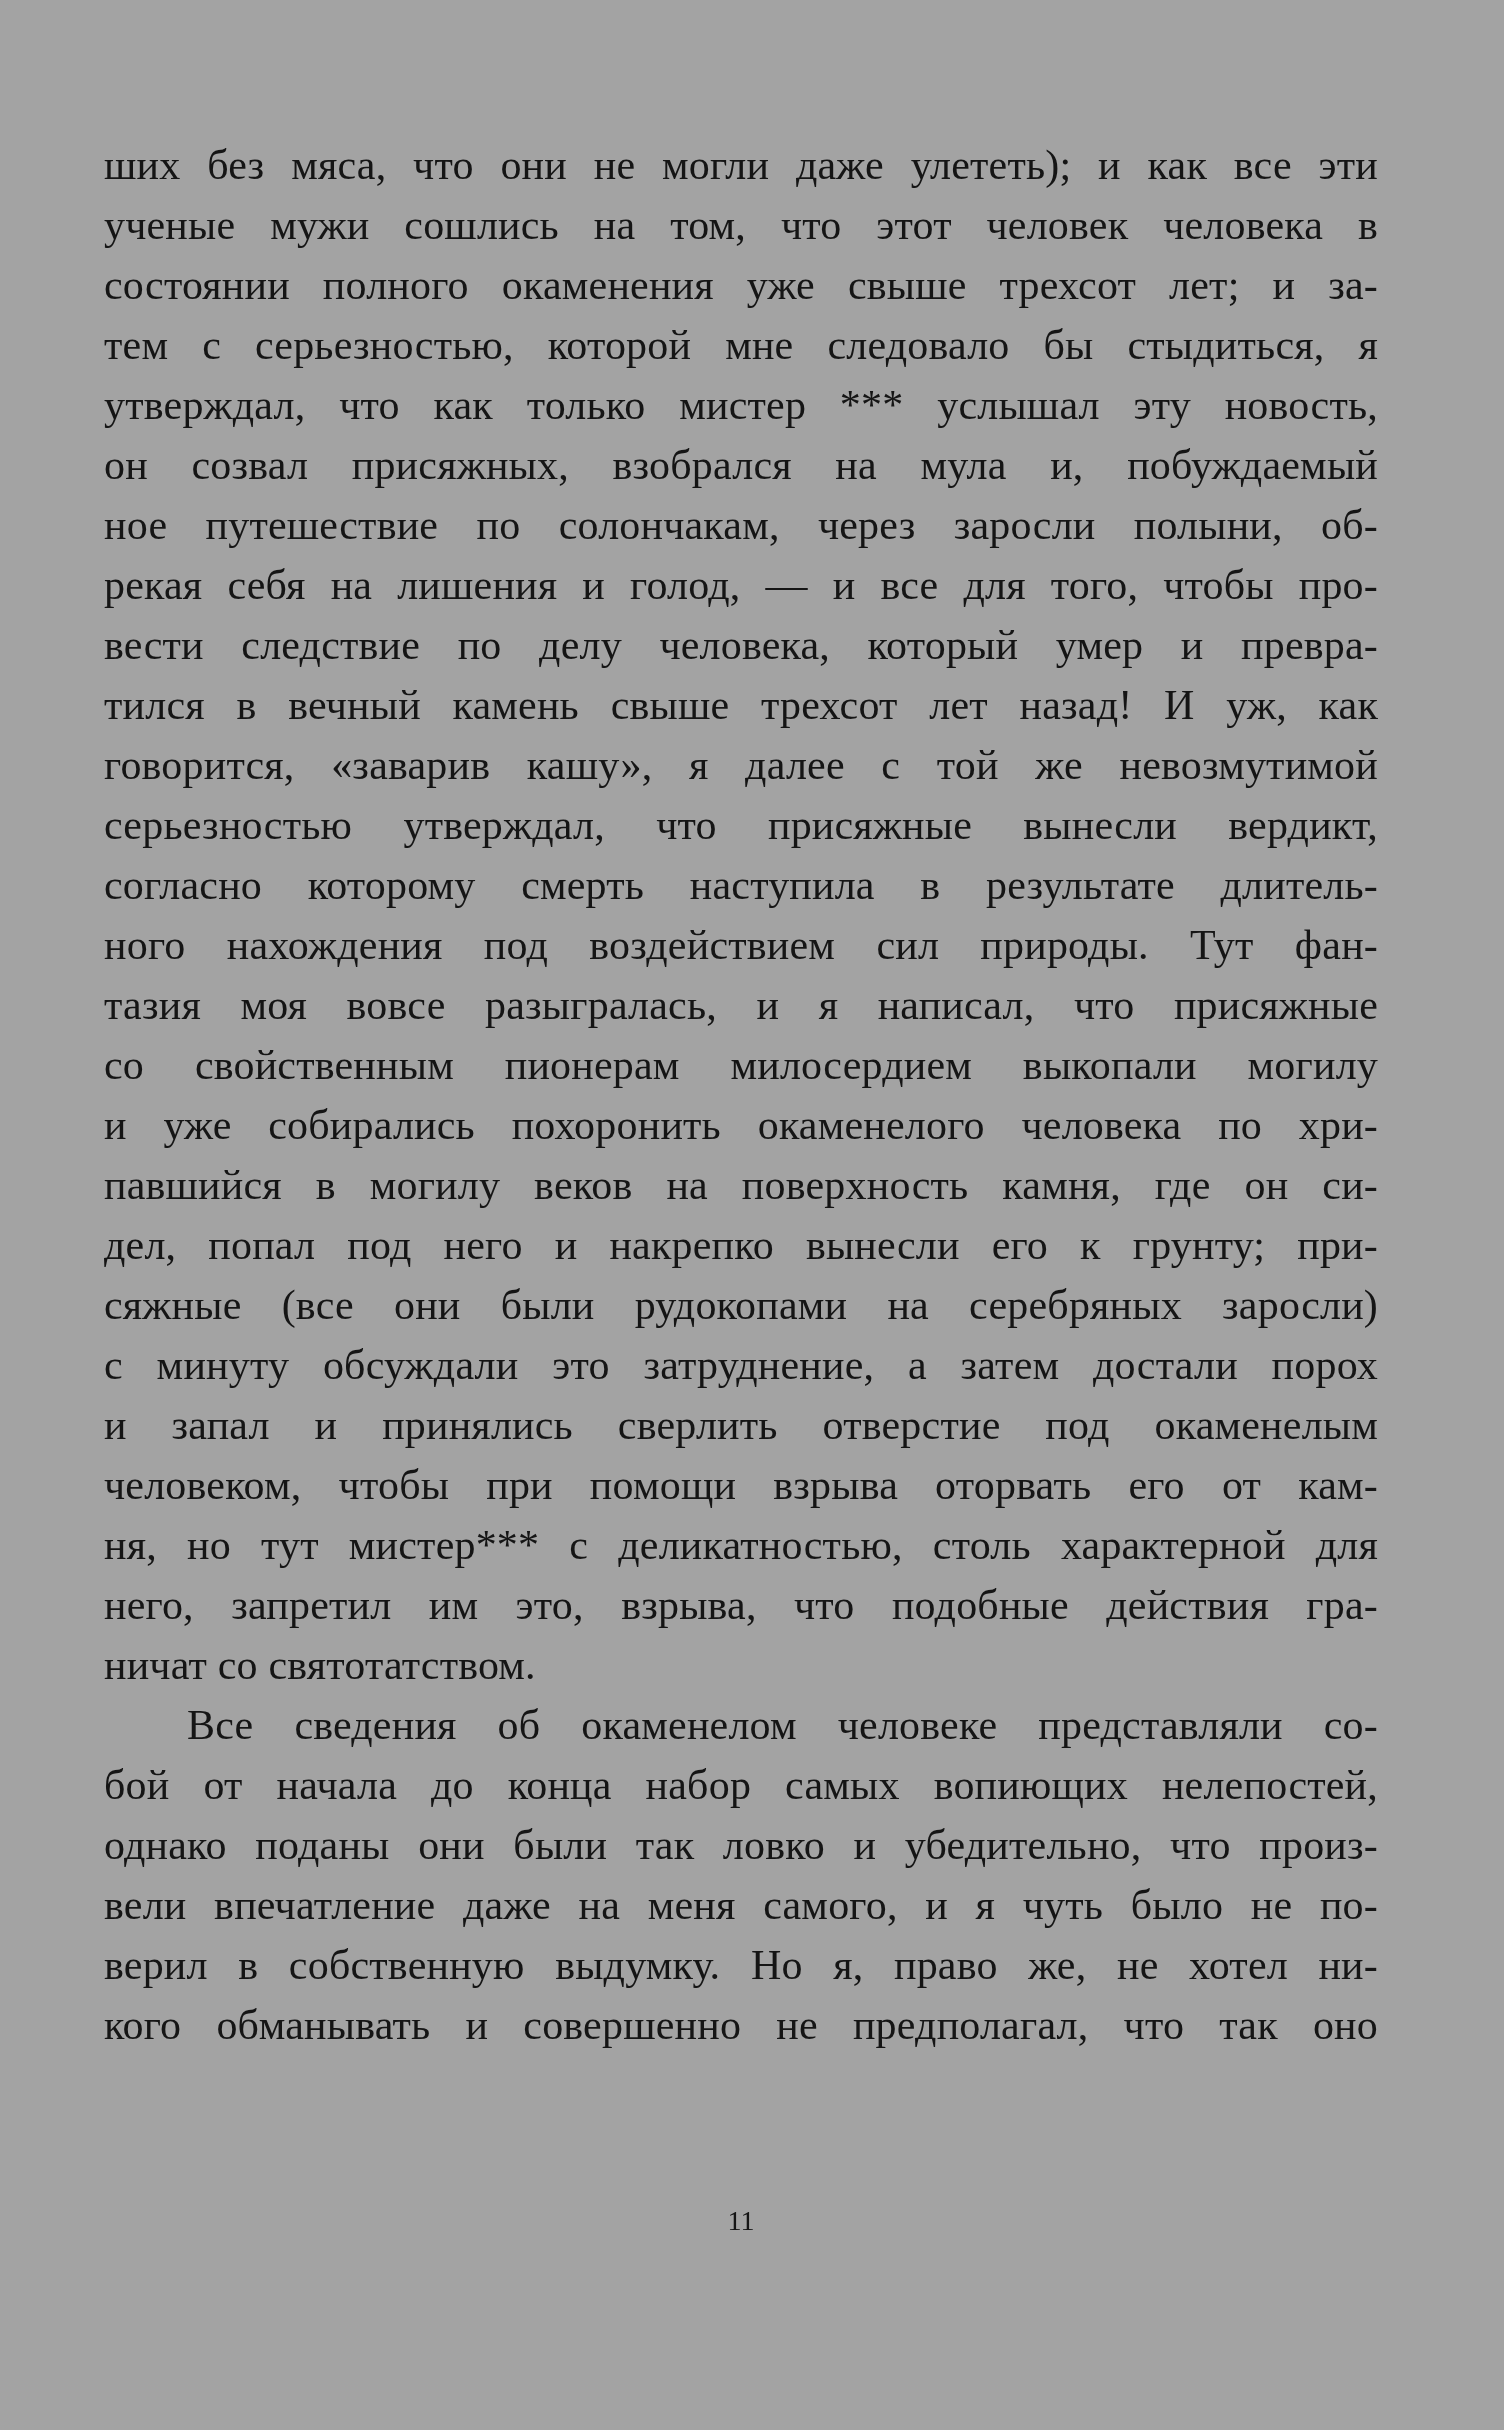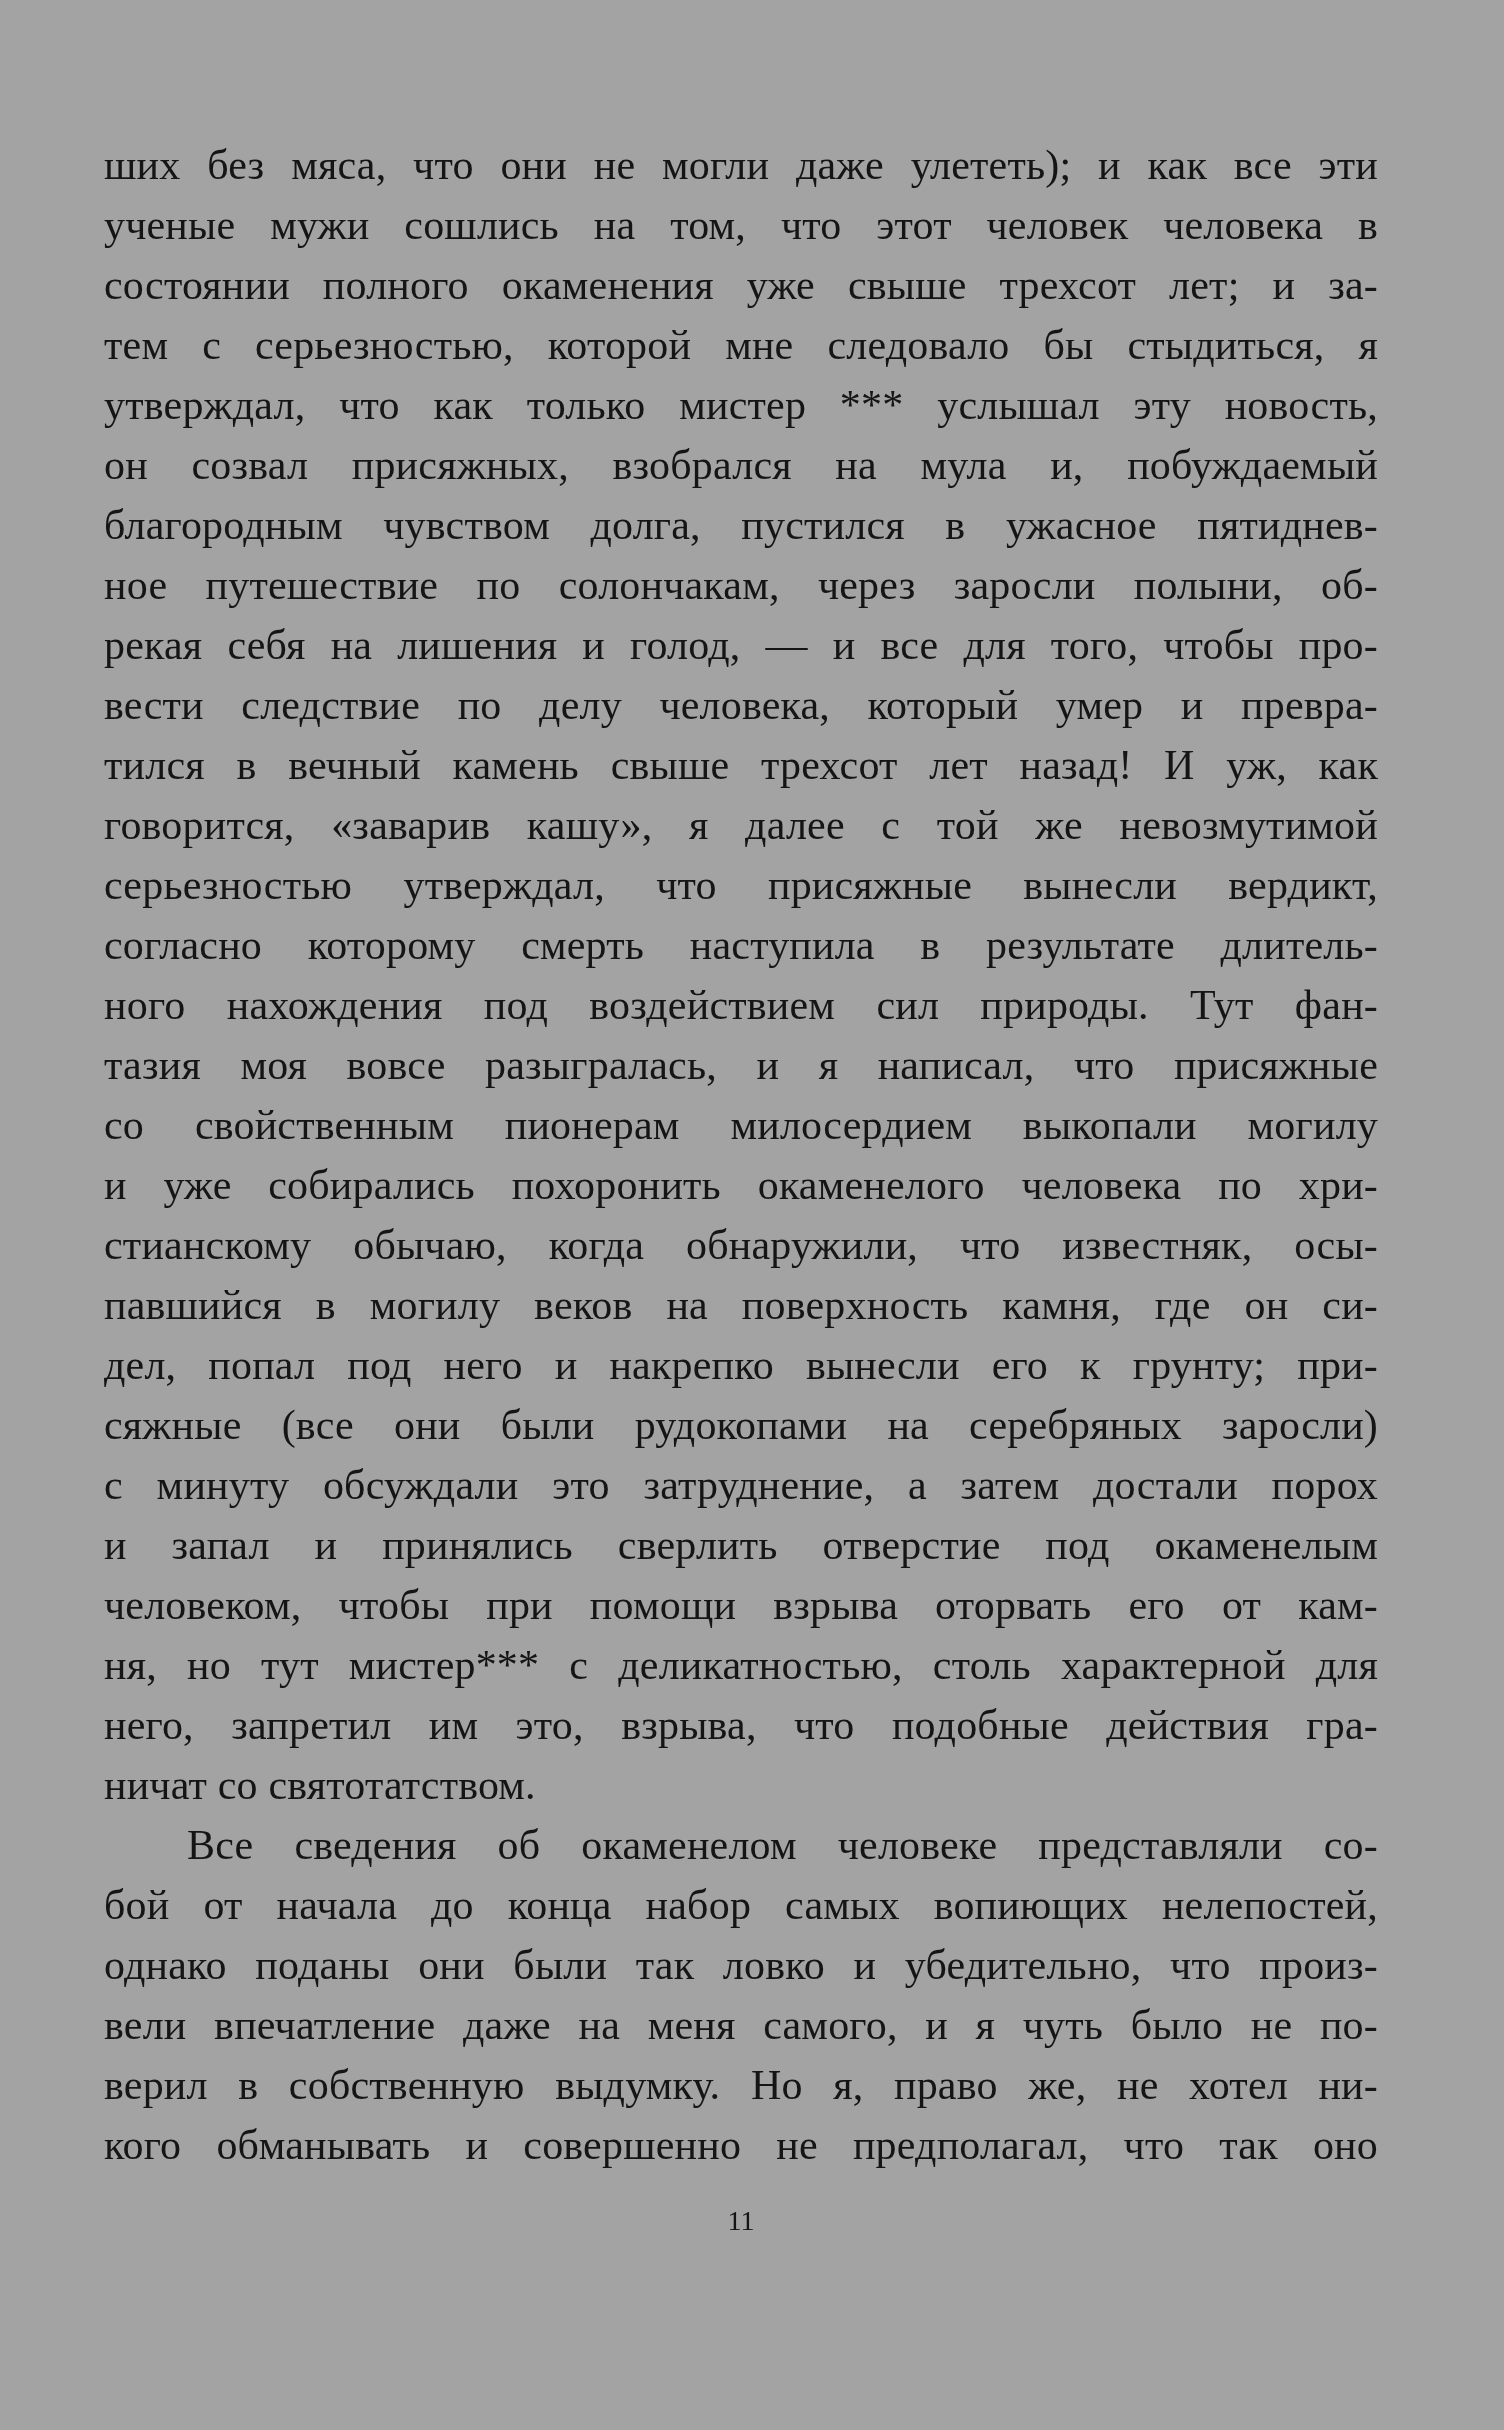--- a/index.html
+++ b/index.html
@@ -50,33 +50,31 @@
 <body>
 
 <div class="page">
   <div class="text-block" id="text-block">
       <div class="line">ших без мяса, что они не могли даже улететь); и как все эти</div>
       <div class="line">ученые мужи сошлись на том, что этот человек человека в</div>
       <div class="line">состоянии полного окаменения уже свыше трехсот лет; и за-</div>
       <div class="line">тем с серьезностью, которой мне следовало бы стыдиться, я</div>
       <div class="line">утверждал, что как только мистер *** услышал эту новость,</div>
       <div class="line">он созвал присяжных, взобрался на мула и, побуждаемый</div>
-      <div class="line">благородным чувством долга, пустился в ужасное пятиднев-</div>
       <div class="line">ное путешествие по солончакам, через заросли полыни, об-</div>
       <div class="line">рекая себя на лишения и голод, — и все для того, чтобы про-</div>
       <div class="line">вести следствие по делу человека, который умер и превра-</div>
       <div class="line">тился в вечный камень свыше трехсот лет назад! И уж, как</div>
       <div class="line">говорится, «заварив кашу», я далее с той же невозмутимой</div>
       <div class="line">серьезностью утверждал, что присяжные вынесли вердикт,</div>
       <div class="line">согласно которому смерть наступила в результате длитель-</div>
       <div class="line">ного нахождения под воздействием сил природы. Тут фан-</div>
       <div class="line">тазия моя вовсе разыгралась, и я написал, что присяжные</div>
       <div class="line">со свойственным пионерам милосердием выкопали могилу</div>
       <div class="line">и уже собирались похоронить окаменелого человека по хри-</div>
-      <div class="line">стианскому обычаю, когда обнаружили, что известняк, осы-</div>
       <div class="line">павшийся в могилу веков на поверхность камня, где он си-</div>
       <div class="line">дел, попал под него и накрепко вынесли его к грунту; при-</div>
       <div class="line">сяжные (все они были рудокопами на серебряных заросли)</div>
       <div class="line">с минуту обсуждали это затруднение, а затем достали порох</div>
       <div class="line">и запал и принялись сверлить отверстие под окаменелым</div>
       <div class="line">человеком, чтобы при помощи взрыва оторвать его от кам-</div>
       <div class="line">ня, но тут мистер*** с деликатностью, столь характерной для</div>
       <div class="line">него, запретил им это, взрыва, что подобные действия гра-</div>
       <div class="line para-end">ничат со святотатством.</div>
       <div class="line indent">Все сведения об окаменелом человеке представляли со-</div>

